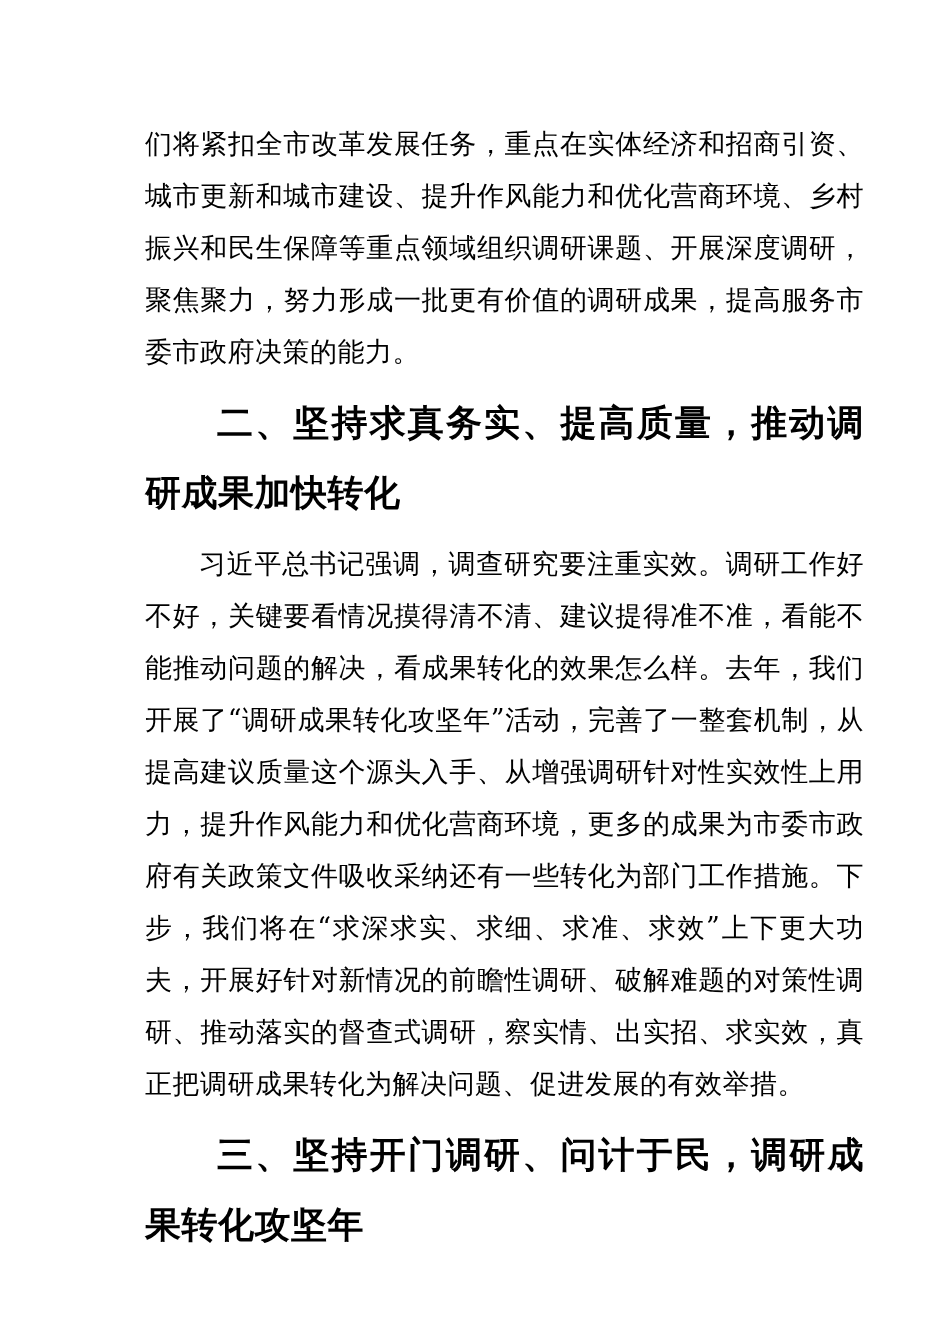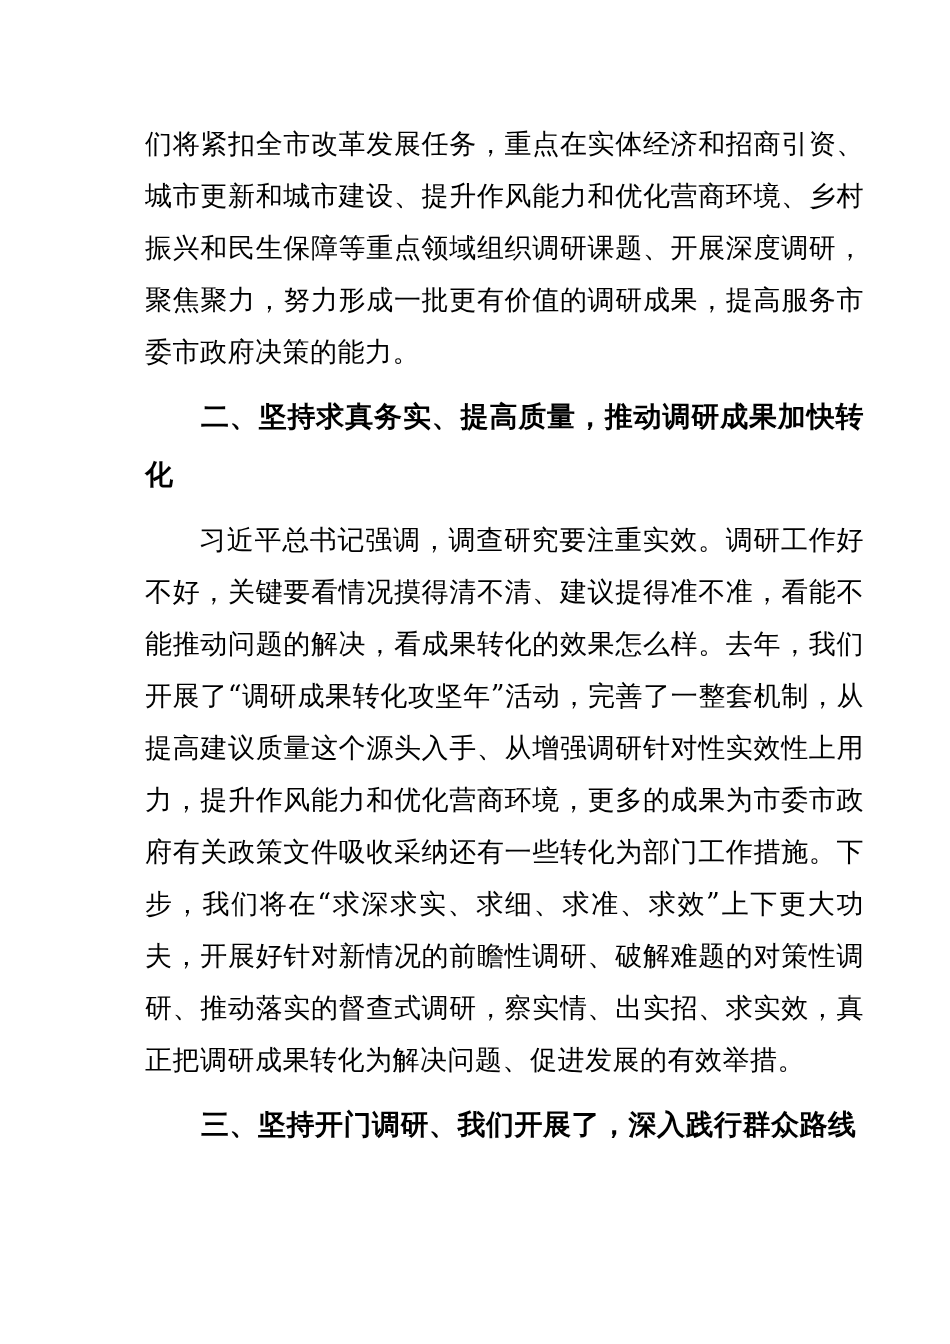--- a/index.html
+++ b/index.html
@@ -28,34 +28,34 @@
     line-height: 52px;
     text-indent: 2em;
     letter-spacing: 0.5px;
   }
   .para.no-indent {
     text-indent: 0;
   }
   .heading {
     font-family: "DejaVu Sans", "Liberation Sans", sans-serif;
     font-weight: bold;
-    font-size: 28px;
-    line-height: 58px;
+    font-size: 36px;
+    line-height: 70px;
     margin: 10px 0 10px 0;
     text-indent: 2em;
     text-align: justify;
     letter-spacing: 0.5px;
   }
 </style>
 </head>
 <body>
 
 <div class="page">
   <div class="doc">
     <p class="para no-indent">们将紧扣全市改革发展任务，重点在实体经济和招商引资、城市更新和城市建设、提升作风能力和优化营商环境、乡村振兴和民生保障等重点领域组织调研课题、开展深度调研，聚焦聚力，努力形成一批更有价值的调研成果，提高服务市委市政府决策的能力。</p>
 
     <h2 class="heading">二、坚持求真务实、提高质量，推动调研成果加快转化</h2>
 
     <p class="para">习近平总书记强调，调查研究要注重实效。调研工作好不好，关键要看情况摸得清不清、建议提得准不准，看能不能推动问题的解决，看成果转化的效果怎么样。去年，我们开展了“调研成果转化攻坚年”活动，完善了一整套机制，从提高建议质量这个源头入手、从增强调研针对性实效性上用力，提升作风能力和优化营商环境，更多的成果为市委市政府有关政策文件吸收采纳还有一些转化为部门工作措施。下步，我们将在“求深求实、求细、求准、求效”上下更大功夫，开展好针对新情况的前瞻性调研、破解难题的对策性调研、推动落实的督查式调研，察实情、出实招、求实效，真正把调研成果转化为解决问题、促进发展的有效举措。</p>
 
-    <h2 class="heading">三、坚持开门调研、我们开展了，深入践行群众路线</h2>
+    <h2 class="heading">三、坚持开门调研、问计于民，调研成果转化攻坚年</h2>
   </div>
 </div>
 
 </body></html>

